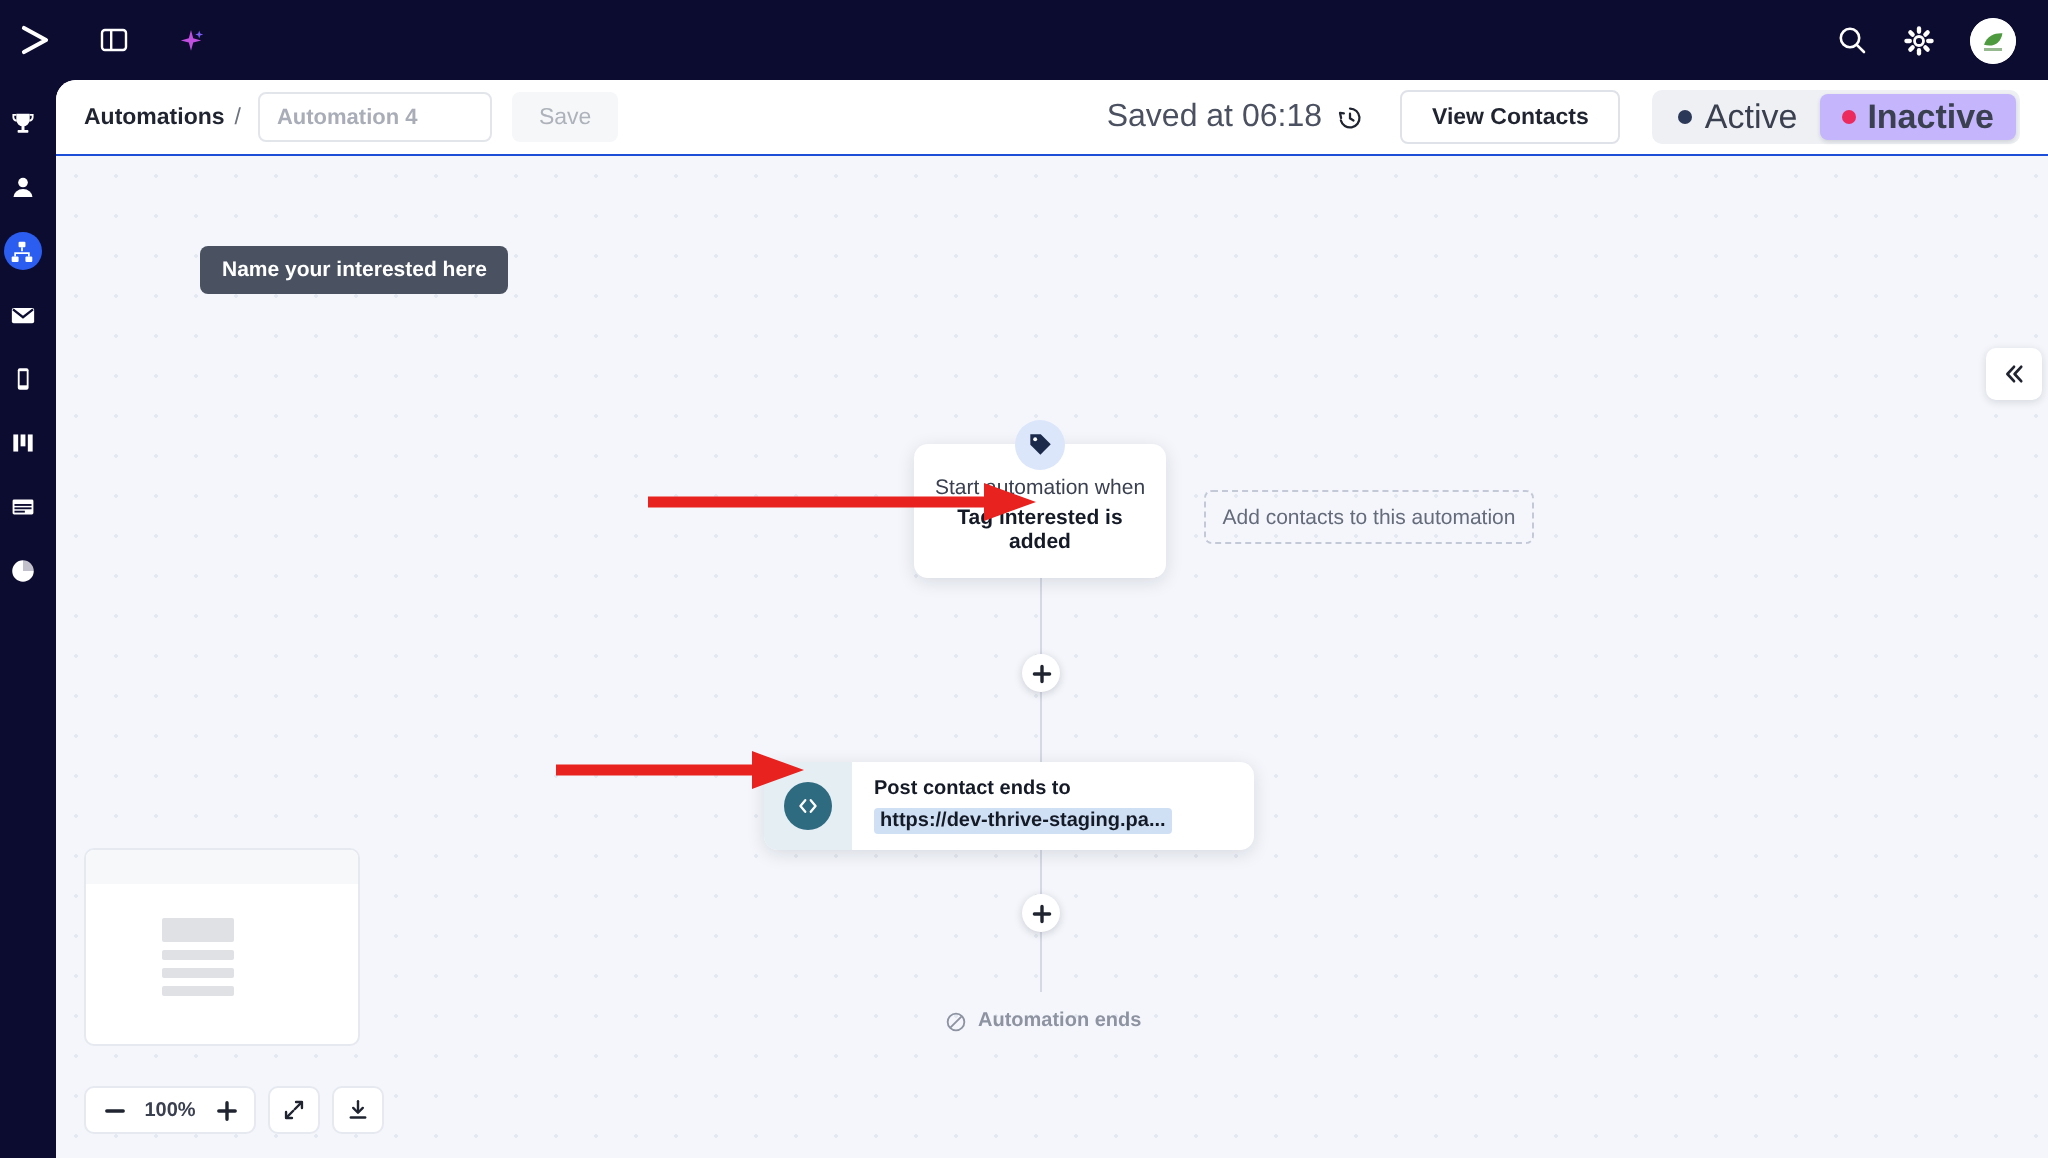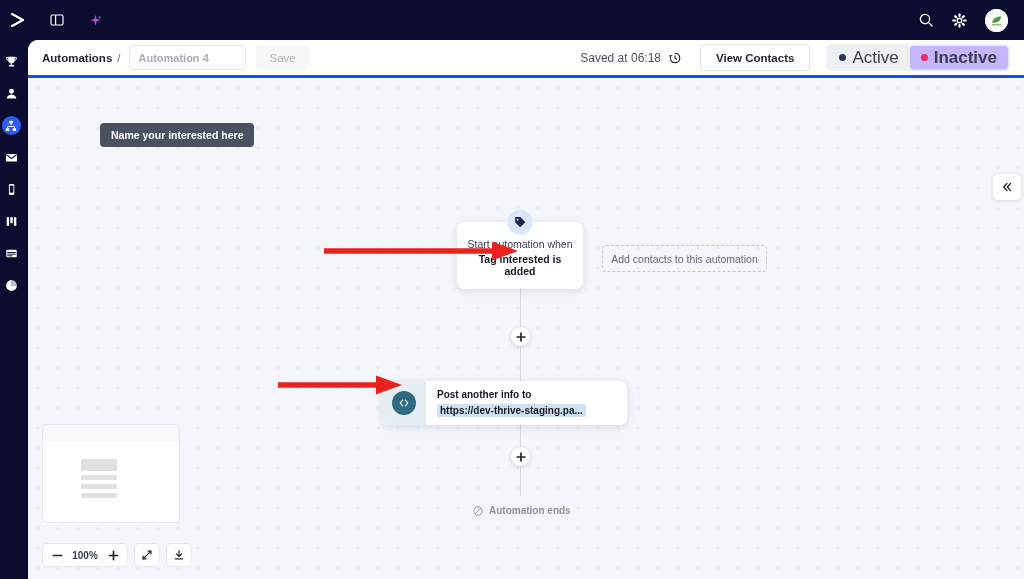--- a/index.html
+++ b/index.html
@@ -40,37 +40,37 @@
   .rail-item.active { background: #2b5df0; }
 
   
   .main {
     position: absolute; left: 28px; top: 40px; width: 996px; height: 539px;
     background: #ffffff; border-radius: 10px 0 0 0; overflow: hidden;
   }
   .header {
     position: relative; height: 38px; background: #ffffff;
     display: flex; align-items: center; padding: 0 14px;
-    border-bottom: 3px solid #1d4ed8; z-index: 5;
+    border-bottom: 1px solid #1d4ed8; z-index: 5;
   }
   .breadcrumb { font-size: 11.5px; font-weight: bold; color: #1f2430; }
   .breadcrumb .sep { font-weight: normal; color: #6b7280; margin: 0 3px 0 5px; }
   .name-input {
     width: 117px; height: 25px; border: 1px solid #e2e5ea; border-radius: 4px;
     background: #fff; font-size: 11px; color: #a9adb7; padding: 0 8px;
     font-family: "Liberation Sans", sans-serif; outline: none; font-weight: bold;
   }
   .name-input::placeholder { color: #a9adb7; }
   .save-btn {
     margin-left: 10px; height: 25px; padding: 0 13px; border: none; background: #f6f7f9;
     color: #aeb2bb; font-size: 11.5px; border-radius: 4px;
     font-family: "Liberation Sans", sans-serif; cursor: pointer;
   }
   .header-right { margin-left: auto; display: flex; align-items: center; }
-  .saved-at { font-size: 12px; color: #4b5160; }
+  .saved-at { font-size: 16px; color: #4b5160; }
   .history-icon { margin-left: 7px; display: flex; align-items: center; cursor: pointer; }
   .view-contacts {
     margin-left: 18px; height: 27px; padding: 0 15px;
     border: 1px solid #dfe2e8; border-radius: 4px; background: #fff;
     font-size: 11.5px; font-weight: bold; color: #1f2430;
     font-family: "Liberation Sans", sans-serif; cursor: pointer;
   }
   .toggle {
     margin-left: 16px; height: 27px; background: #eef0f4; border-radius: 5px;
     display: flex; align-items: center; padding: 2px;
@@ -383,21 +383,21 @@
 
       <div class="action-card">
         <div class="action-icon-pad">
           <div class="action-icon">
             <svg width="12" height="12" viewBox="0 0 14 14">
               <path d="M5.4 3.6 L2.6 7 L5.4 10.4 M8.6 3.6 L11.4 7 L8.6 10.4" fill="none" stroke="#ffffff" stroke-width="1.35" stroke-linecap="round" stroke-linejoin="round"></path>
             </svg>
           </div>
         </div>
         <div class="action-body">
-          <div class="action-l1">Post another info to</div>
+          <div class="action-l1">Post contact ends to</div>
           <span class="action-url">https://dev-thrive-staging.pa...</span>
         </div>
       </div>
 
       <div class="ends">
         <span style="display:flex;">
           <svg width="10" height="10" viewBox="0 0 12 12">
             <circle cx="6" cy="6" r="5" fill="none" stroke="#8d93a1" stroke-width="1.1"></circle>
             <line x1="2.6" y1="9.4" x2="9.4" y2="2.6" stroke="#8d93a1" stroke-width="1.1"></line>
           </svg>

